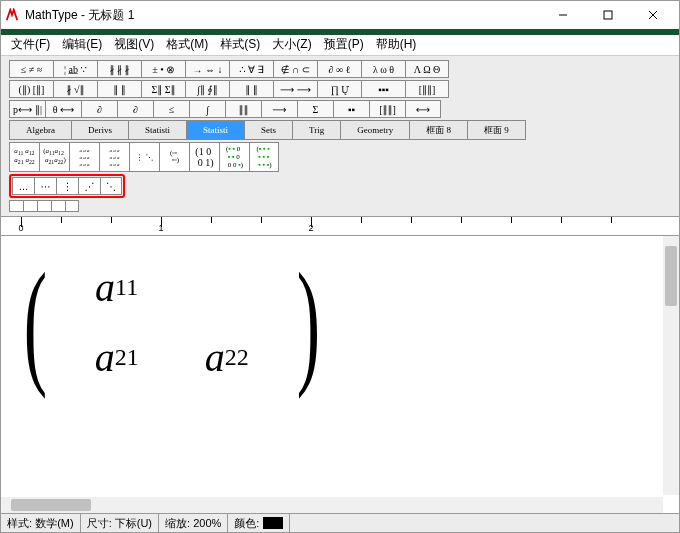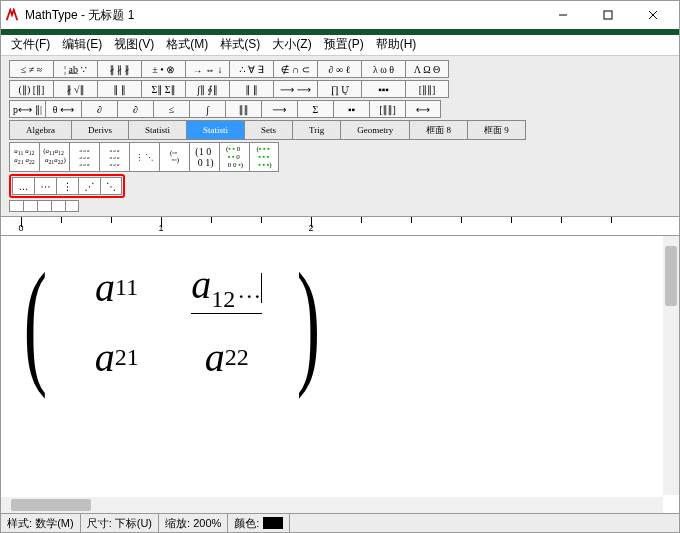--- a/index.html
+++ b/index.html
@@ -224,25 +224,20 @@
   <div class="canvas-wrap">
     <div class="canvas">
       <div class="matrix">
         <span class="paren">(</span>
         <div class="matrix-table">
           <div class="matrix-row">
             <div class="matrix-cell">
               <span>a</span>
                 <sub>11</sub>
             </div>
-            <div class="matrix-cell">
-              <span class="cursor-cell">
-                <span>a</span><sub>12</sub><span class="dots-ed">…</span><span class="cursor-line"></span>
-              </span>
-            </div>
           </div>
           <div class="matrix-row">
             <div class="matrix-cell">
               <span>a</span>
                 <sub>21</sub>
             </div>
             <div class="matrix-cell">
               <span>a</span>
                 <sub>22</sub>
             </div>

